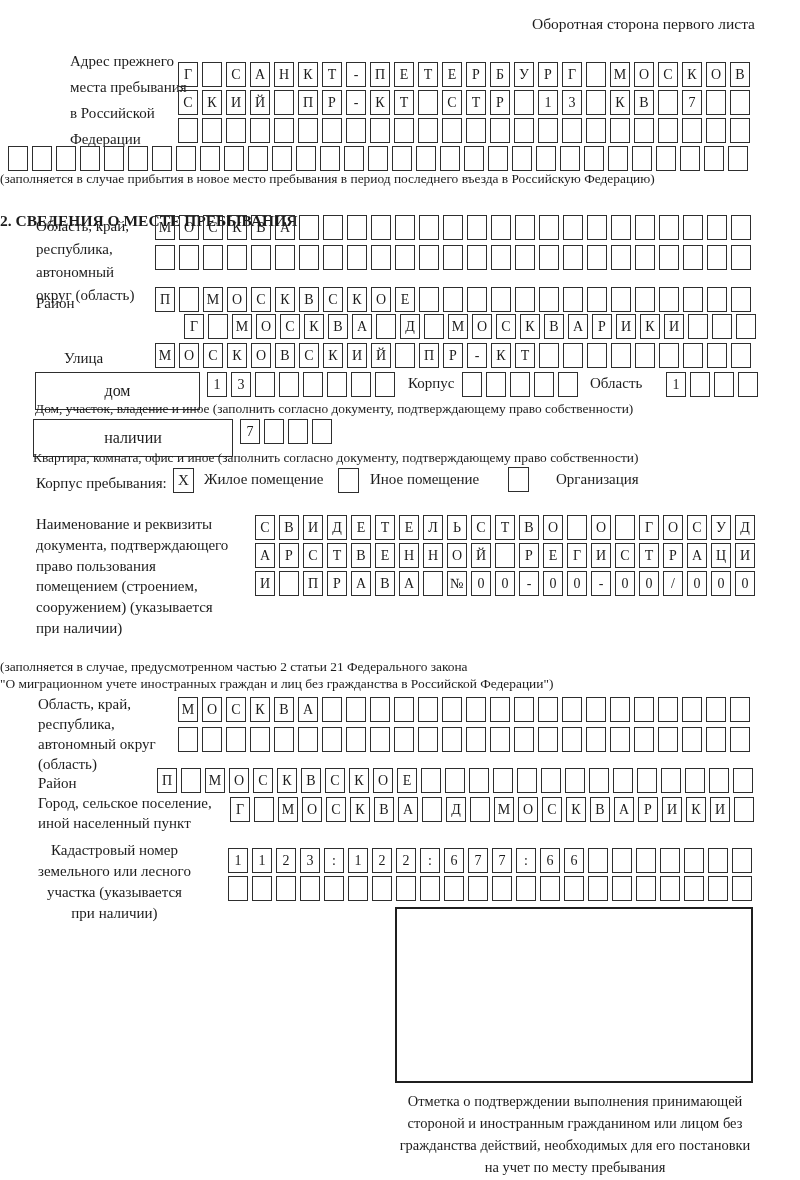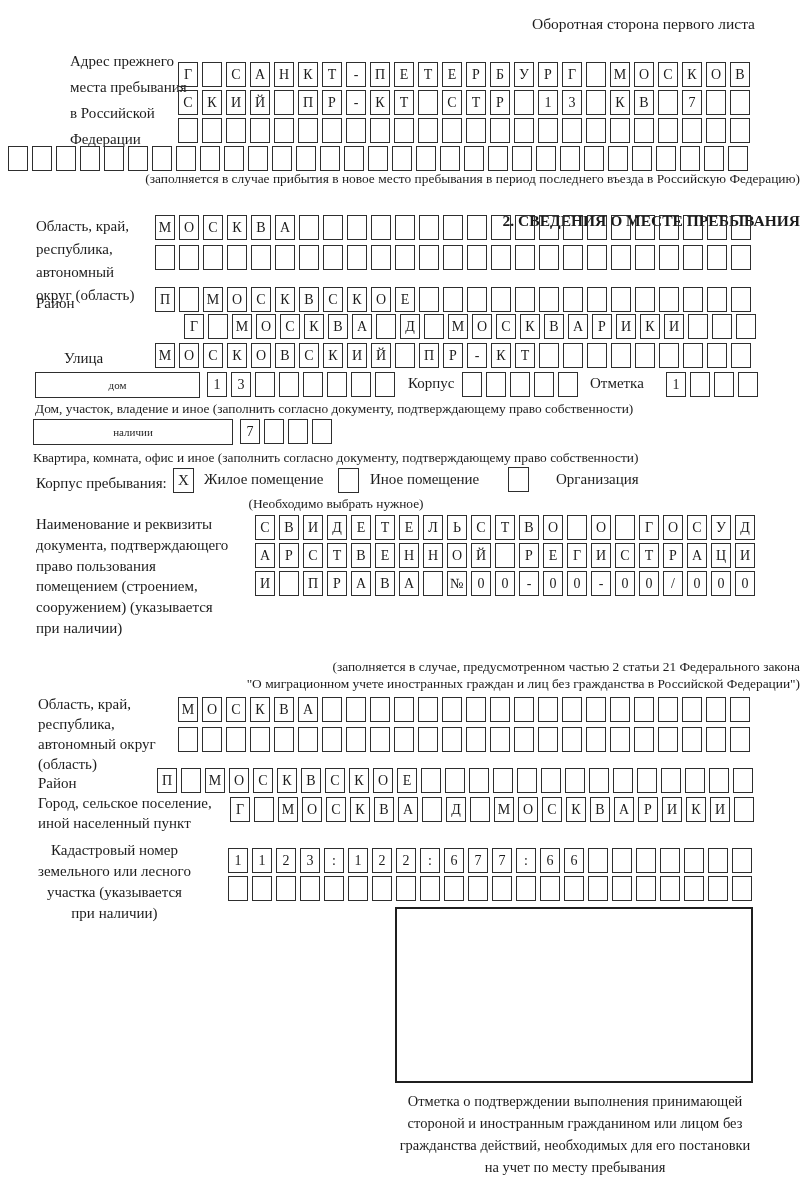--- a/index.html
+++ b/index.html
@@ -1,27 +1,27 @@
 <!DOCTYPE html>
 <html><head>
 <meta charset="utf-8">
 <style>
   html,body{margin:0;padding:0;background:#ffffff;}
   .page{position:relative;width:800px;height:1180px;background:#fff;color:#1c1c1c;
         font-family:"Liberation Serif","DejaVu Serif",serif;overflow:hidden;}
   .abs{position:absolute;}
   .label{font-size:15px;line-height:24px;white-space:pre-line;}
   .note{font-size:13.4px;}
-  .center{left:0;width:800px;text-align:right;}
+  .center{left:0;width:800px;text-align:left;}
   .title{font-weight:bold;font-size:15.5px;margin-top:24px;}
   .boxrow{position:absolute;display:flex;gap:4px;}
   .cell{flex:0 0 20px;width:20px;height:25px;border:1.5px solid #2e2e2e;box-sizing:border-box;
         display:flex;align-items:center;justify-content:center;font-size:14px;line-height:1;}
-  .bigbox{position:absolute;height:26px;border:1.5px solid #2e2e2e;box-sizing:border-box;
-        display:flex;align-items:center;justify-content:center;font-size:11px;}
+  .bigbox{position:absolute;height:38px;border:1.5px solid #2e2e2e;box-sizing:border-box;
+        display:flex;align-items:center;justify-content:center;font-size:16px;}
   .checkbox{position:absolute;width:21px;height:25px;border:1.5px solid #2e2e2e;box-sizing:border-box;
         display:flex;align-items:center;justify-content:center;font-size:15px;}
   .inline-label{position:absolute;font-size:15px;}
   .stamp{position:absolute;border:2px solid #1f1f1f;box-sizing:border-box;background:#fff;}
 
   #hdr{top:15px;left:400px;width:355px;text-align:right;font-size:15.5px;}
   #addr-label{top:48px;left:70px;line-height:26px;}
   #addr-r1{top:62px;left:178px;}
   #addr-r2{top:90px;left:178px;}
   #addr-r3{top:118px;left:178px;}
@@ -357,21 +357,21 @@
       <span class="cell"></span>
     </div>
   <div class="inline-label" id="korpus-label">Корпус</div>
   <div class="boxrow" id="korpus-r">
       <span class="cell"></span>
       <span class="cell"></span>
       <span class="cell"></span>
       <span class="cell"></span>
       <span class="cell"></span>
     </div>
-  <div class="inline-label" id="stroenie-label">Отметка</div>
+  <div class="inline-label" id="stroenie-label">Область</div>
   <div class="boxrow" id="stroenie-r">
       <span class="cell">1</span>
       <span class="cell"></span>
       <span class="cell"></span>
       <span class="cell"></span>
     </div>
   <div class="abs note" id="house-note">Дом, участок, владение и иное (заполнить согласно документу, подтверждающему право собственности)</div>
 
   <div class="bigbox" id="apt-box">наличии</div>
   <div class="boxrow" id="apt-r">
@@ -382,21 +382,20 @@
     </div>
   <div class="abs note" id="apt-note">Квартира, комната, офис и иное (заполнить согласно документу, подтверждающему право собственности)</div>
 
   <div class="abs label" id="stay-label">Корпус пребывания:</div>
   <div class="checkbox" id="stay-cb1">X</div>
   <div class="inline-label" id="stay-opt1">Жилое помещение</div>
   <div class="checkbox" id="stay-cb2"></div>
   <div class="inline-label" id="stay-opt2">Иное помещение</div>
   <div class="checkbox" id="stay-cb3"></div>
   <div class="inline-label" id="stay-opt3">Организация</div>
-  <div class="abs note" id="choose-note">(Необходимо выбрать нужное)</div>
 
   <div class="abs label" id="doc-label">Наименование и реквизиты
 документа, подтверждающего
 право пользования
 помещением (строением,
 сооружением) (указывается
 при наличии)</div>
   <div class="boxrow" id="doc-r1">
       <span class="cell">С</span>
       <span class="cell">В</span>

